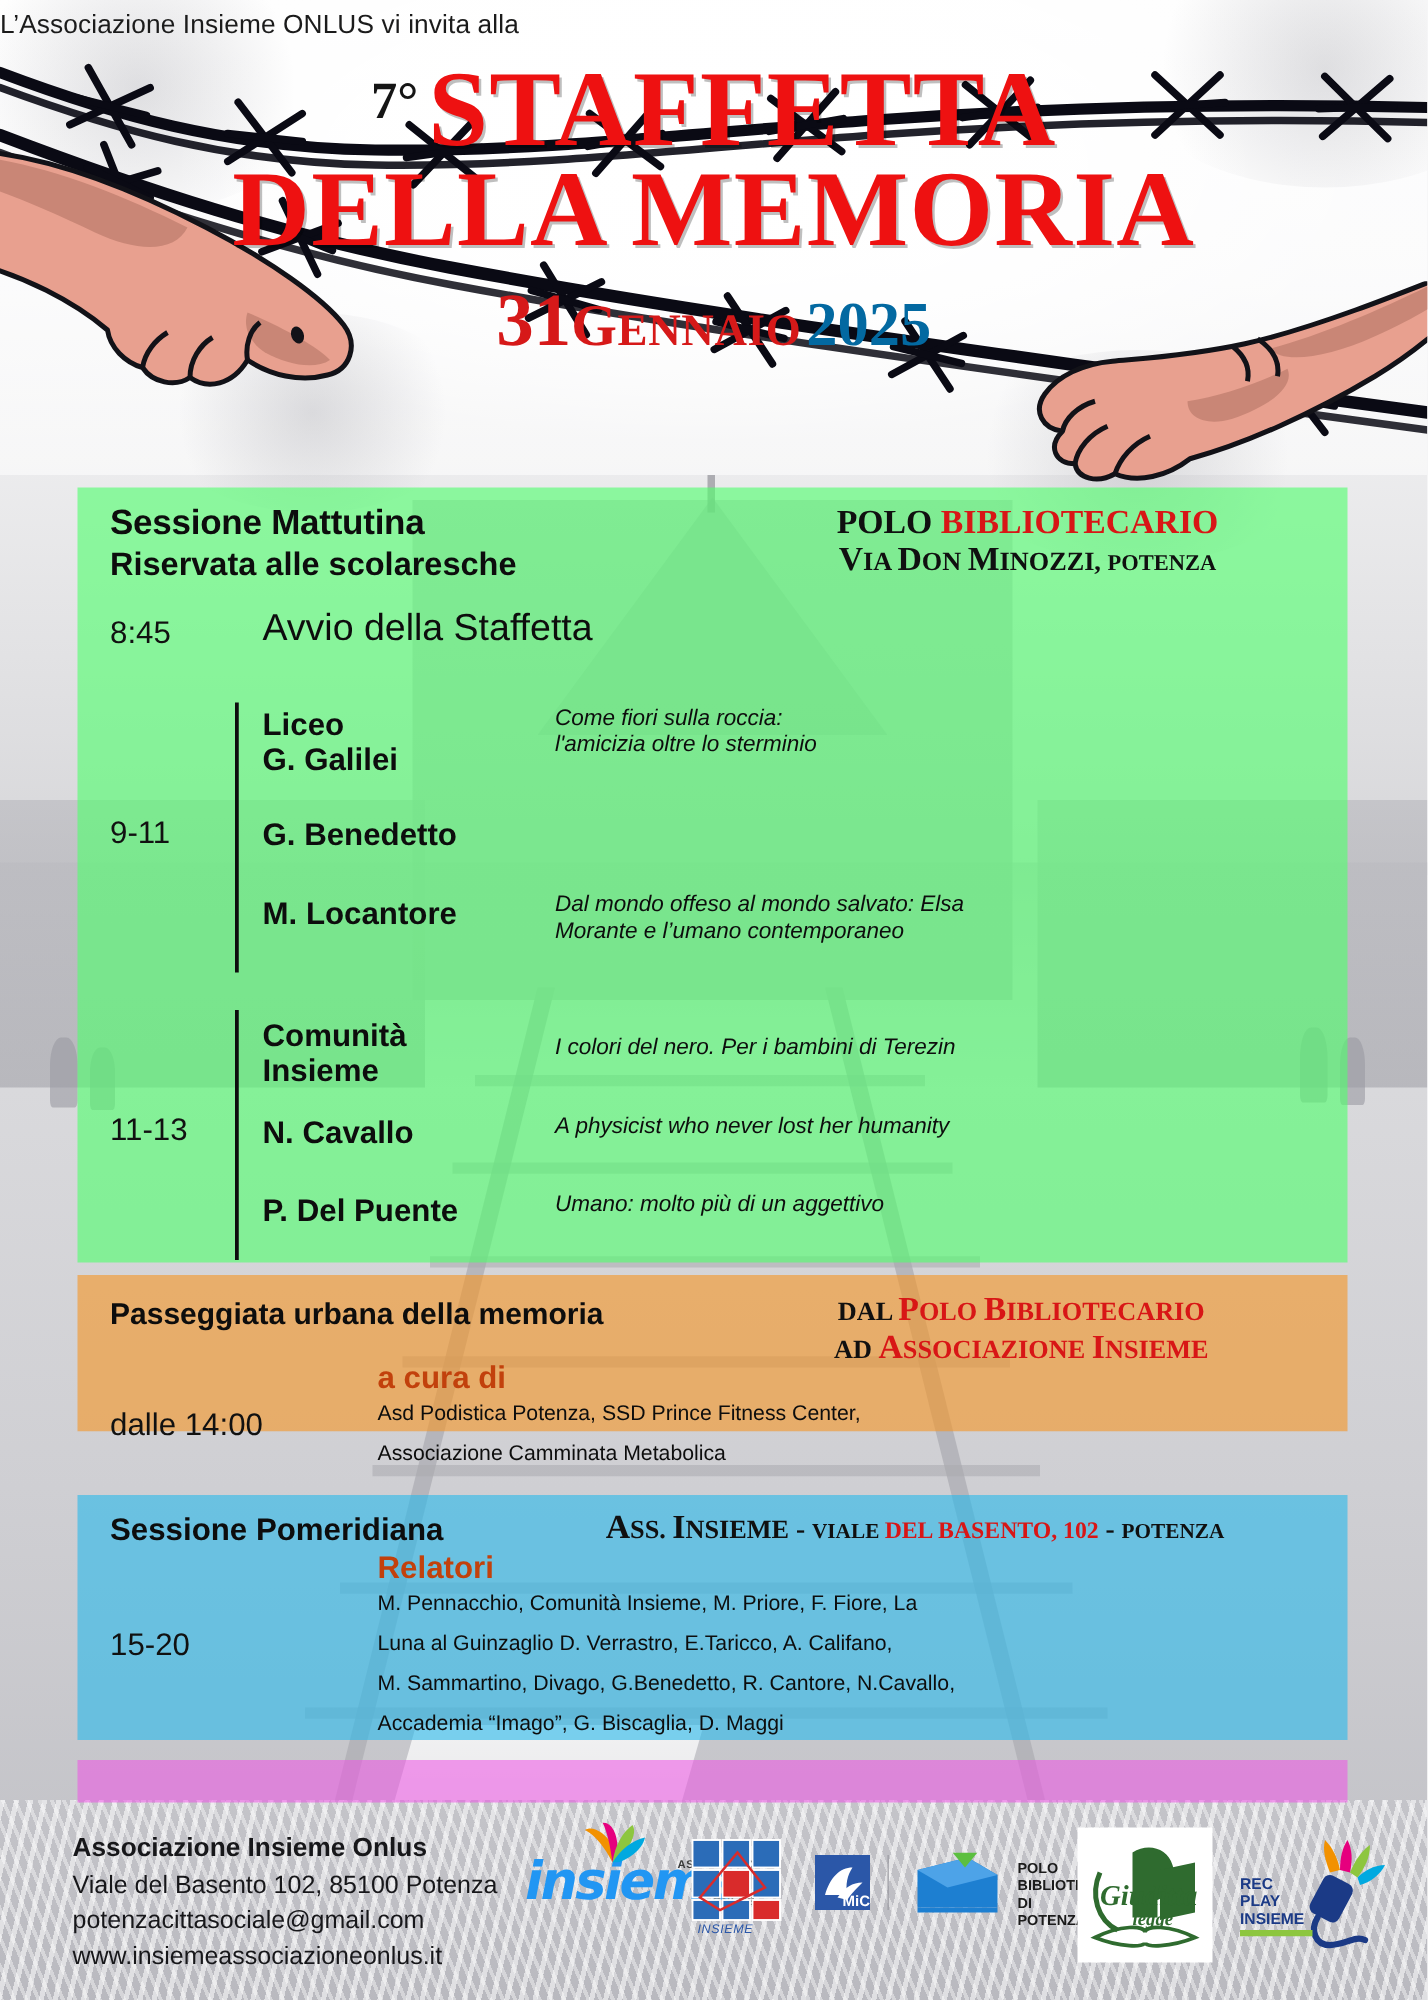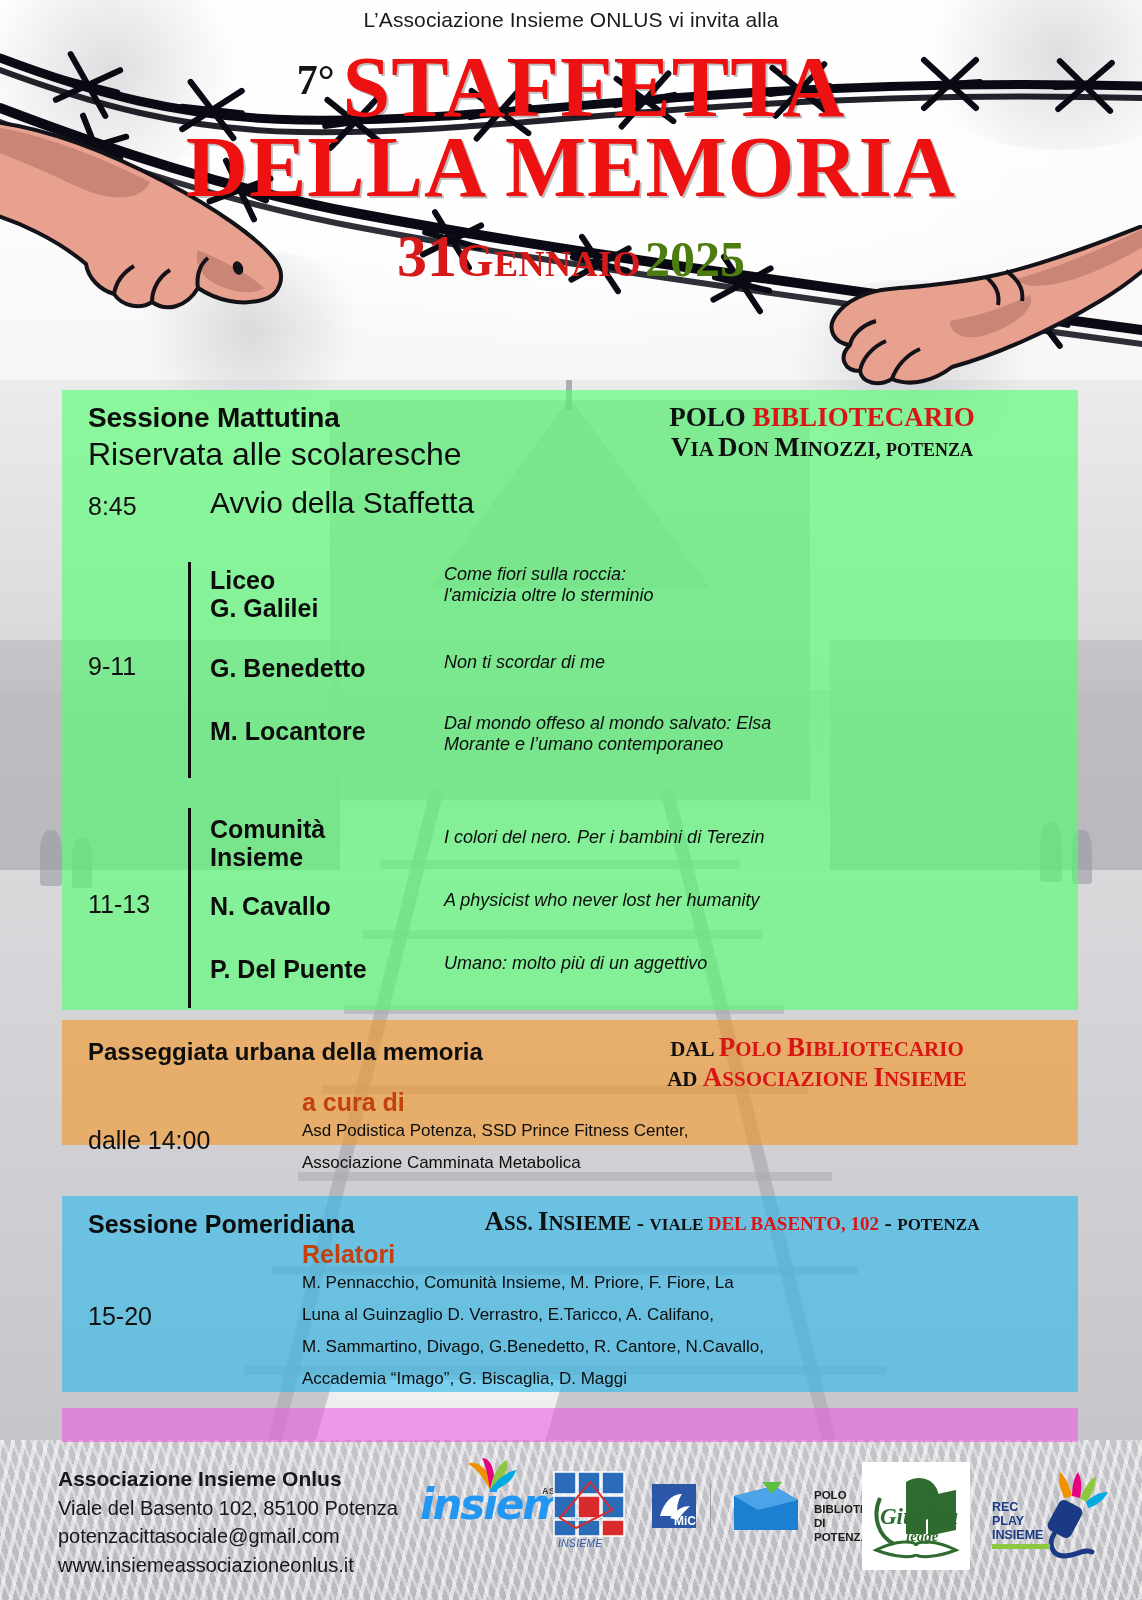--- a/index.html
+++ b/index.html
@@ -95,21 +95,21 @@
   .wire-svg { position: absolute; left: 0; top: 0; width: 1142px; height: 380px; }
 
   
   .hand-svg { position: absolute; }
   .hand-left { left: -10px; top: 110px; width: 320px; height: 270px; }
   .hand-right { left: 800px; top: 225px; width: 350px; height: 185px; }
 
   
   .invite {
     position: absolute; left: 0; top: 8px; width: 1142px;
-    text-align: center; font-size: 21px; color: #1b1b1b;
+    text-align: left; font-size: 21px; color: #1b1b1b;
     letter-spacing: .1px; z-index: 40;
   }
   .title-wrap { position: absolute; left: 0; top: 44px; width: 1142px; z-index: 40; text-align:center; }
   .title-line1 { white-space: nowrap; line-height: 1; }
   .ordinal {
     font-family: "Liberation Serif", serif; font-weight: bold;
     font-size: 42px; color: #151515; vertical-align: 22px; margin-right: 8px;
   }
   .title-main {
     font-family: "Liberation Serif", serif; font-weight: bold;
@@ -122,37 +122,37 @@
     font-family: "Liberation Serif", serif; font-weight: bold;
     font-size: 60px; color: #d61919;
   }
   .date-month {
     font-family: "Liberation Serif", serif; font-weight: bold;
     font-size: 47px; color: #d61919; letter-spacing: .5px;
   }
   .date-month .sc { font-size: 36px; }
   .date-year {
     font-family: "Liberation Serif", serif; font-weight: bold;
-    font-size: 50px; color: #4d7c0f; margin-left: 4px;
+    font-size: 50px; color: #0369a1; margin-left: 4px;
   }
 
   
   .panel { position: absolute; left: 62px; width: 1016px; z-index: 30; }
   .panel-green  { top: 390px;  height: 620px; background: rgba(80,255,110,.62); }
   .panel-orange { top: 1020px; height: 125px; background: rgba(243,150,40,.62); }
   .panel-blue   { top: 1196px; height: 196px; background: rgba(40,185,235,.60); }
   .panel-pink   { top: 1408px; height: 34px;  background: rgba(238,82,230,.55); }
 
   .ptxt { position: absolute; color: #0d0d0d; }
 
   
   .sess-head {
     font-size: 28px; font-weight: bold; letter-spacing: -.2px;
   }
-  .sess-sub { font-size: 32px; }
+  .sess-sub { font-size: 26px; font-weight: bold; }
   .venue {
     font-family: "Liberation Serif", serif; font-weight: bold;
     text-align: center; line-height: 1.12;
   }
   .venue .blk { color: #101010; }
   .venue .red { color: #d81616; }
   .sc-lg { font-size: 27px; }
   .sc-sm { font-size: 21px; }
 
   .time-label { font-size: 25px; color: #111; }
@@ -378,21 +378,20 @@
 
     <div class="grp-rule" style="left:126px; top:172px; height:216px;"></div>
     <div class="ptxt time-label" style="left:26px; top:262px;">9-11</div>
 
     <div class="ptxt org" style="left:148px; top:176px; white-space:pre;">Liceo
 G. Galilei</div>
     <div class="ptxt ttl" style="left:382px; top:174px; white-space:pre;">Come fiori sulla roccia:
 l'amicizia oltre lo sterminio</div>
 
     <div class="ptxt org" style="left:148px; top:264px; white-space:pre;">G. Benedetto</div>
-    <div class="ptxt ttl" style="left:382px; top:262px; white-space:pre;">Non ti scordar di me</div>
 
     <div class="ptxt org" style="left:148px; top:327px; white-space:pre;">M. Locantore</div>
     <div class="ptxt ttl" style="left:382px; top:323px; white-space:pre;">Dal mondo offeso al mondo salvato: Elsa
 Morante e l’umano contemporaneo</div>
 
     <div class="grp-rule" style="left:126px; top:418px; height:200px;"></div>
     <div class="ptxt time-label" style="left:26px; top:500px;">11-13</div>
 
     <div class="ptxt org" style="left:148px; top:425px; white-space:pre;">Comunità
 Insieme</div>

